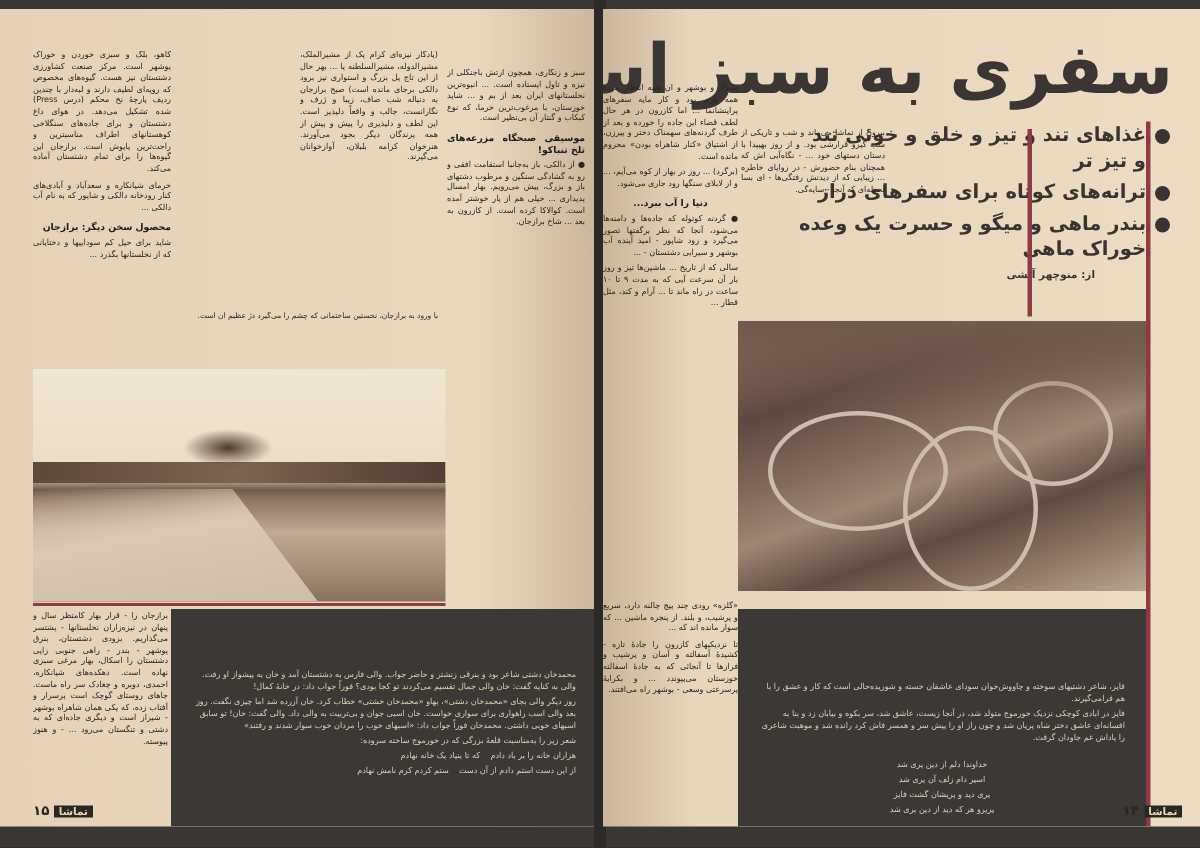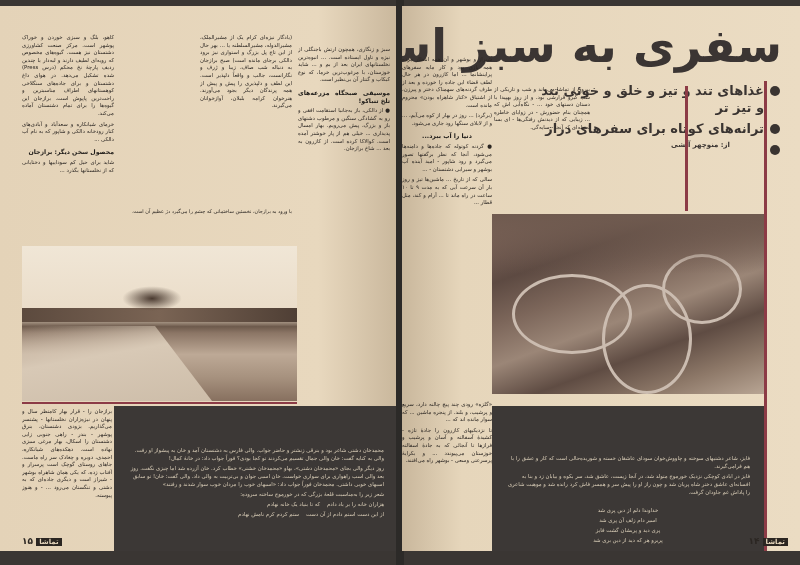--- a/index.html
+++ b/index.html
@@ -99,20 +99,21 @@
       <div class="bullet">
         <span class="dot"></span>
         <span>غذاهای تند و تیز و خلق و خوئی تند و تیز تر</span>
       </div>
       <div class="bullet">
         <span class="dot"></span>
         <span>ترانه‌های کوتاه برای سفرهای دراز</span>
       </div>
       <div class="bullet">
         <span class="dot"></span>
+        <span>بندر ماهی و میگو و حسرت یک وعده خوراک ماهی</span>
       </div>
       <div class="byline">از: منوچهر آتشی</div>
     </div>
     <div class="red-rule" style="left:283px; top:80px; width:3px; height:125px;"></div>
 
     <div class="col" style="left:0px; top:50px; width:90px; height:345px;">
       <p>شیراز و بوشهر و آن همه انتظار مرده همه بازی بود و کار مایه سفرهای پراینشانما ... اما کازرون در هر حال لطف قضاء این جاده را خورده و بعد از طرف گردنه‌های سهمناک دختر و پیرزن، از اشتیاق «کنار شاهراه بودن» محروم مانده است.</p>
       <p>(برگرد) ... روز در بهار از کوه می‌آیم، ... و از لابلای سنگها رود جاری می‌شود.</p>
       <div class="subhead" style="text-align:center;">دنیا را آب ببرد...</div>
       <p>● گردنه کوتوله که جاده‌ها و دامنه‌ها می‌شود، آنجا که نظر برگفتها تصور می‌گیرد و رود شاپور - امید آینده آب بوشهر و سیرابی دشتستان - ...</p>

